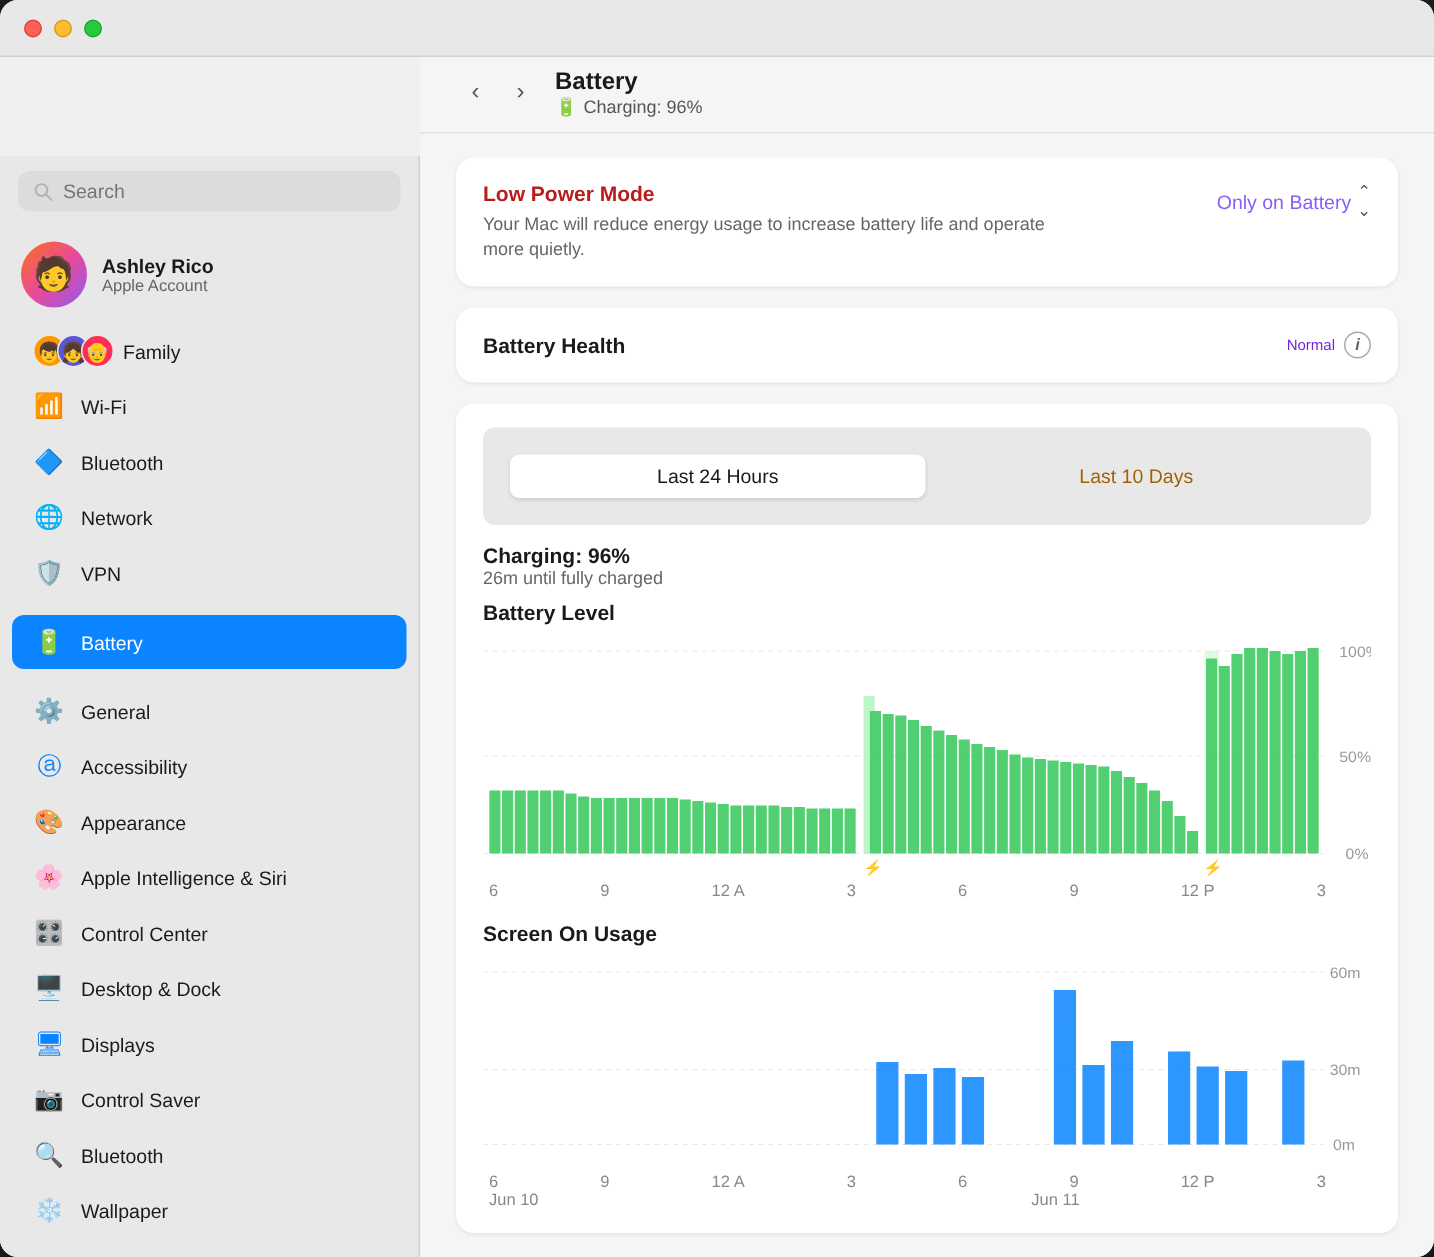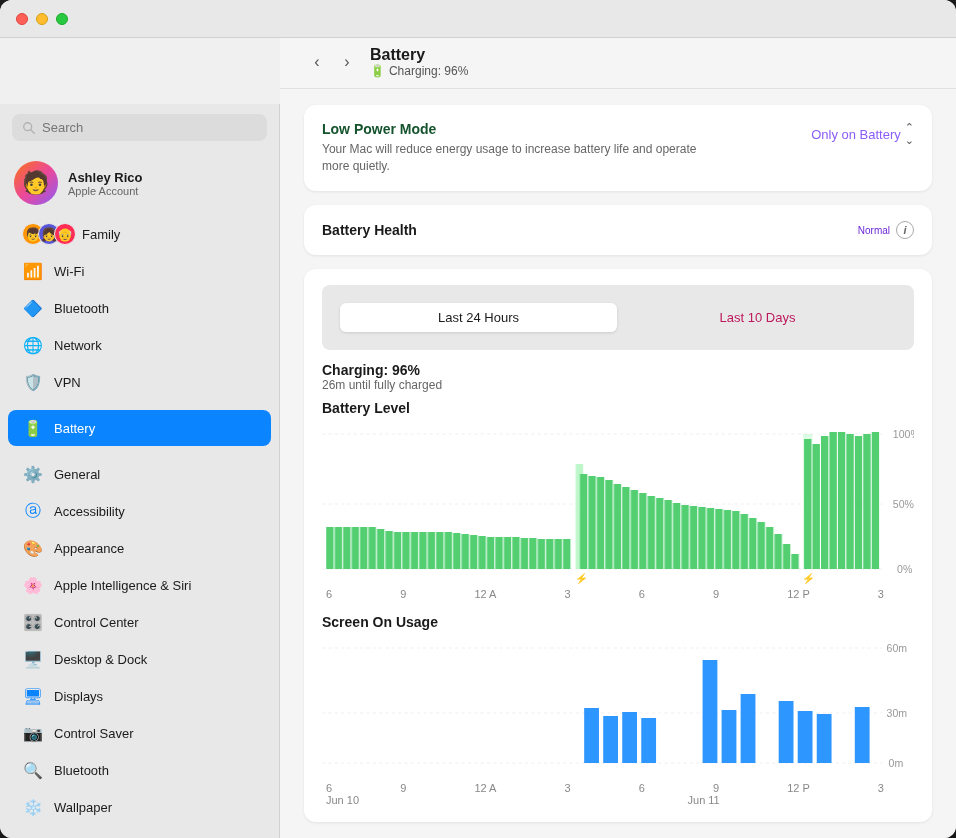--- a/index.html
+++ b/index.html
@@ -192,21 +192,21 @@
       border-radius: 12px;
       padding: 16px 18px;
       box-shadow: 0 1px 3px rgba(0,0,0,0.08);
     }
     .low-power-card {
       display: flex;
       justify-content: space-between;
       align-items: flex-start;
     }
     .lpm-left { display: flex; flex-direction: column; gap: 4px; max-width: 380px; }
-    .lpm-title { font-size: 14px; font-weight: 600; color: #14532d; }
+    .lpm-title { font-size: 14px; font-weight: 600; color: #b91c1c; }
     .lpm-desc { font-size: 12px; color: #666; line-height: 1.4; }
     .lpm-right { display: flex; align-items: center; gap: 4px; }
     .lpm-value { font-size: 13px; color: #8b5cf6; font-weight: 500; }
     .chevron-updown { font-size: 11px; color: #555; }
     .battery-health-card {
       display: flex;
       justify-content: space-between;
       align-items: center;
     }
     .bh-title { font-size: 14px; font-weight: 600; color: #1a1a1a; }
@@ -242,21 +242,21 @@
       font-weight: 500;
       transition: background 0.15s;
     }
     .tab-btn.active {
       background: white;
       color: #1a1a1a;
       box-shadow: 0 1px 3px rgba(0,0,0,0.12);
     }
     .tab-btn.inactive {
       background: transparent;
-      color: #be185d;
+      color: #a16207;
     }
     .charging-info { margin-bottom: 8px; }
     .charging-title { font-size: 14px; font-weight: 700; color: #1a1a1a; }
     .charging-sub { font-size: 12px; color: #666; }
     
     .chart-title { font-size: 14px; font-weight: 700; color: #1a1a1a; margin-bottom: 8px; }
     .chart-container { position: relative; height: 160px; margin-bottom: 4px; }
     .chart-area {
       width: 100%;
       height: 100%;

